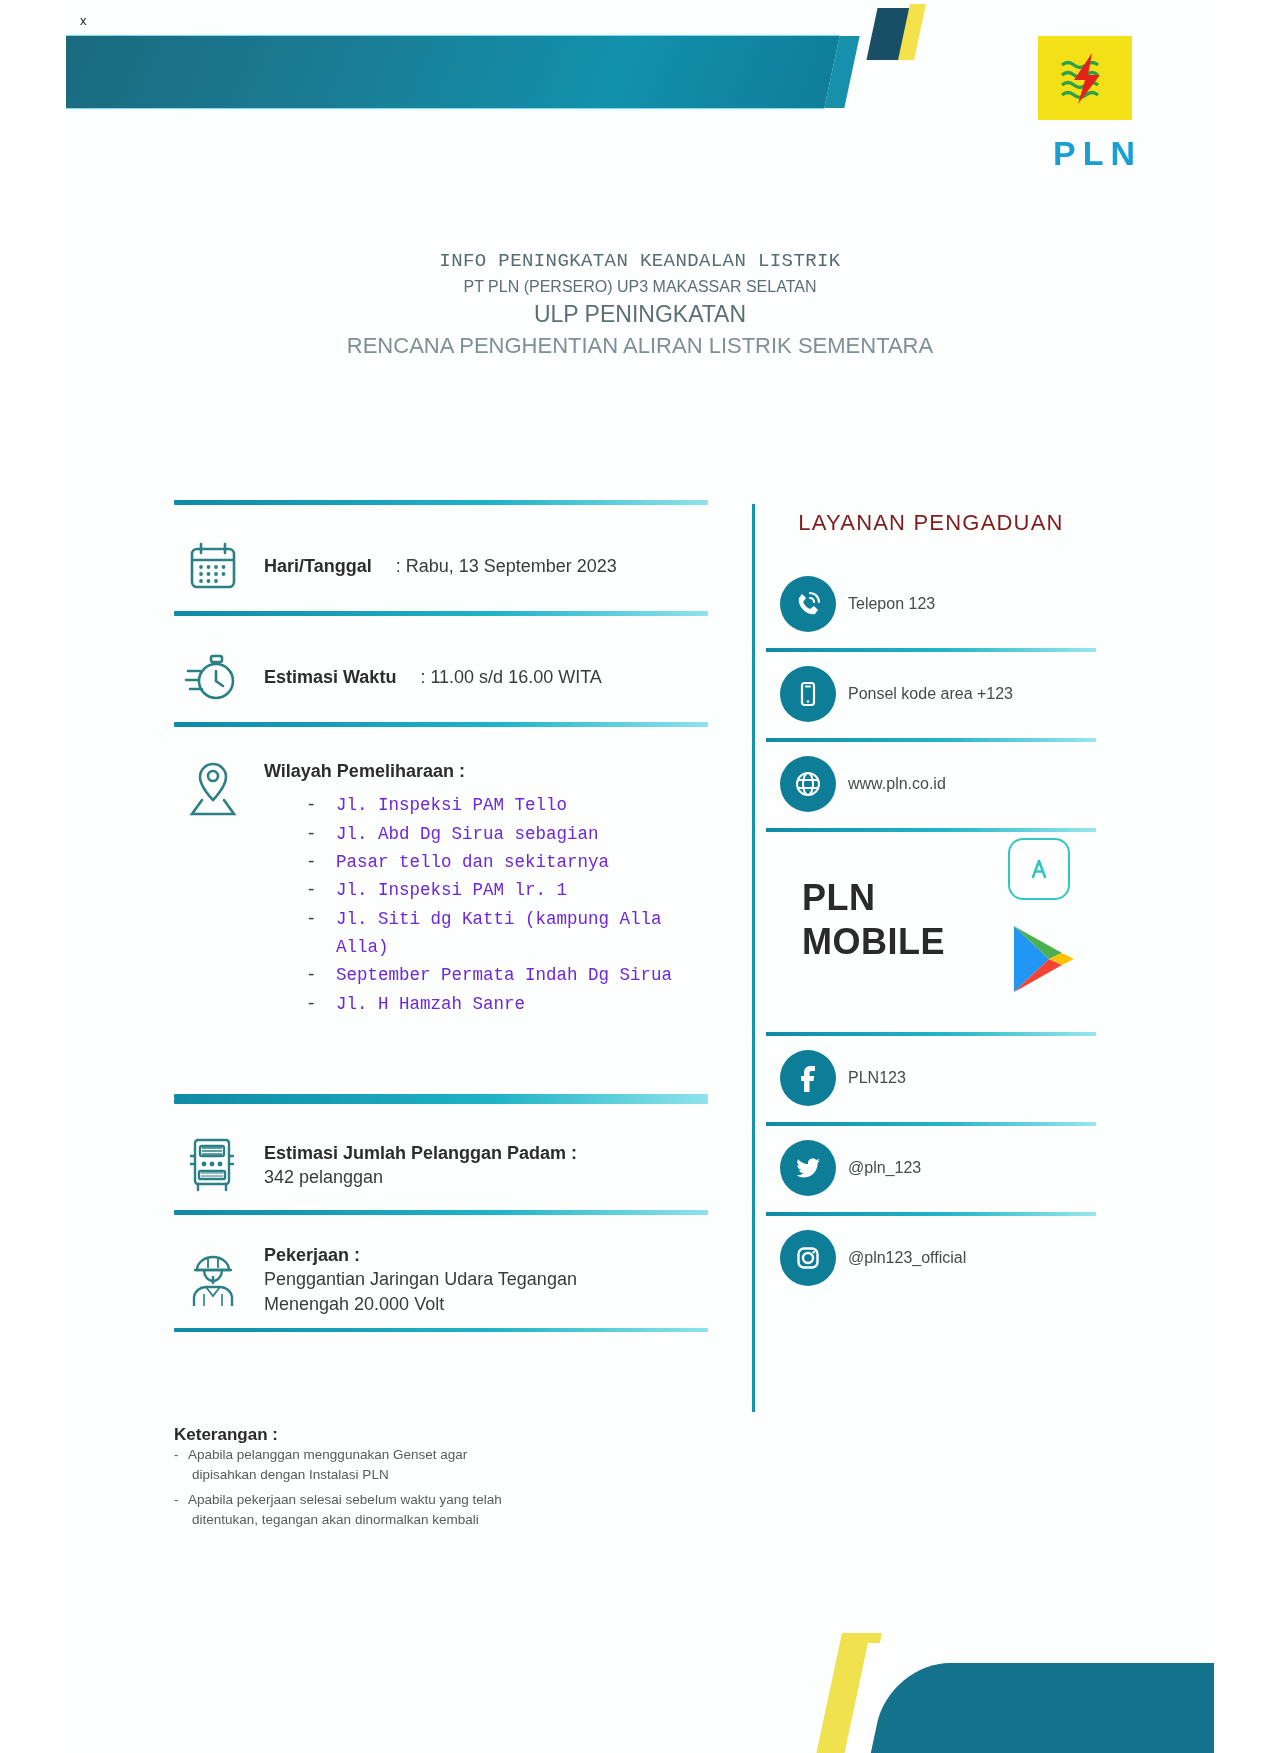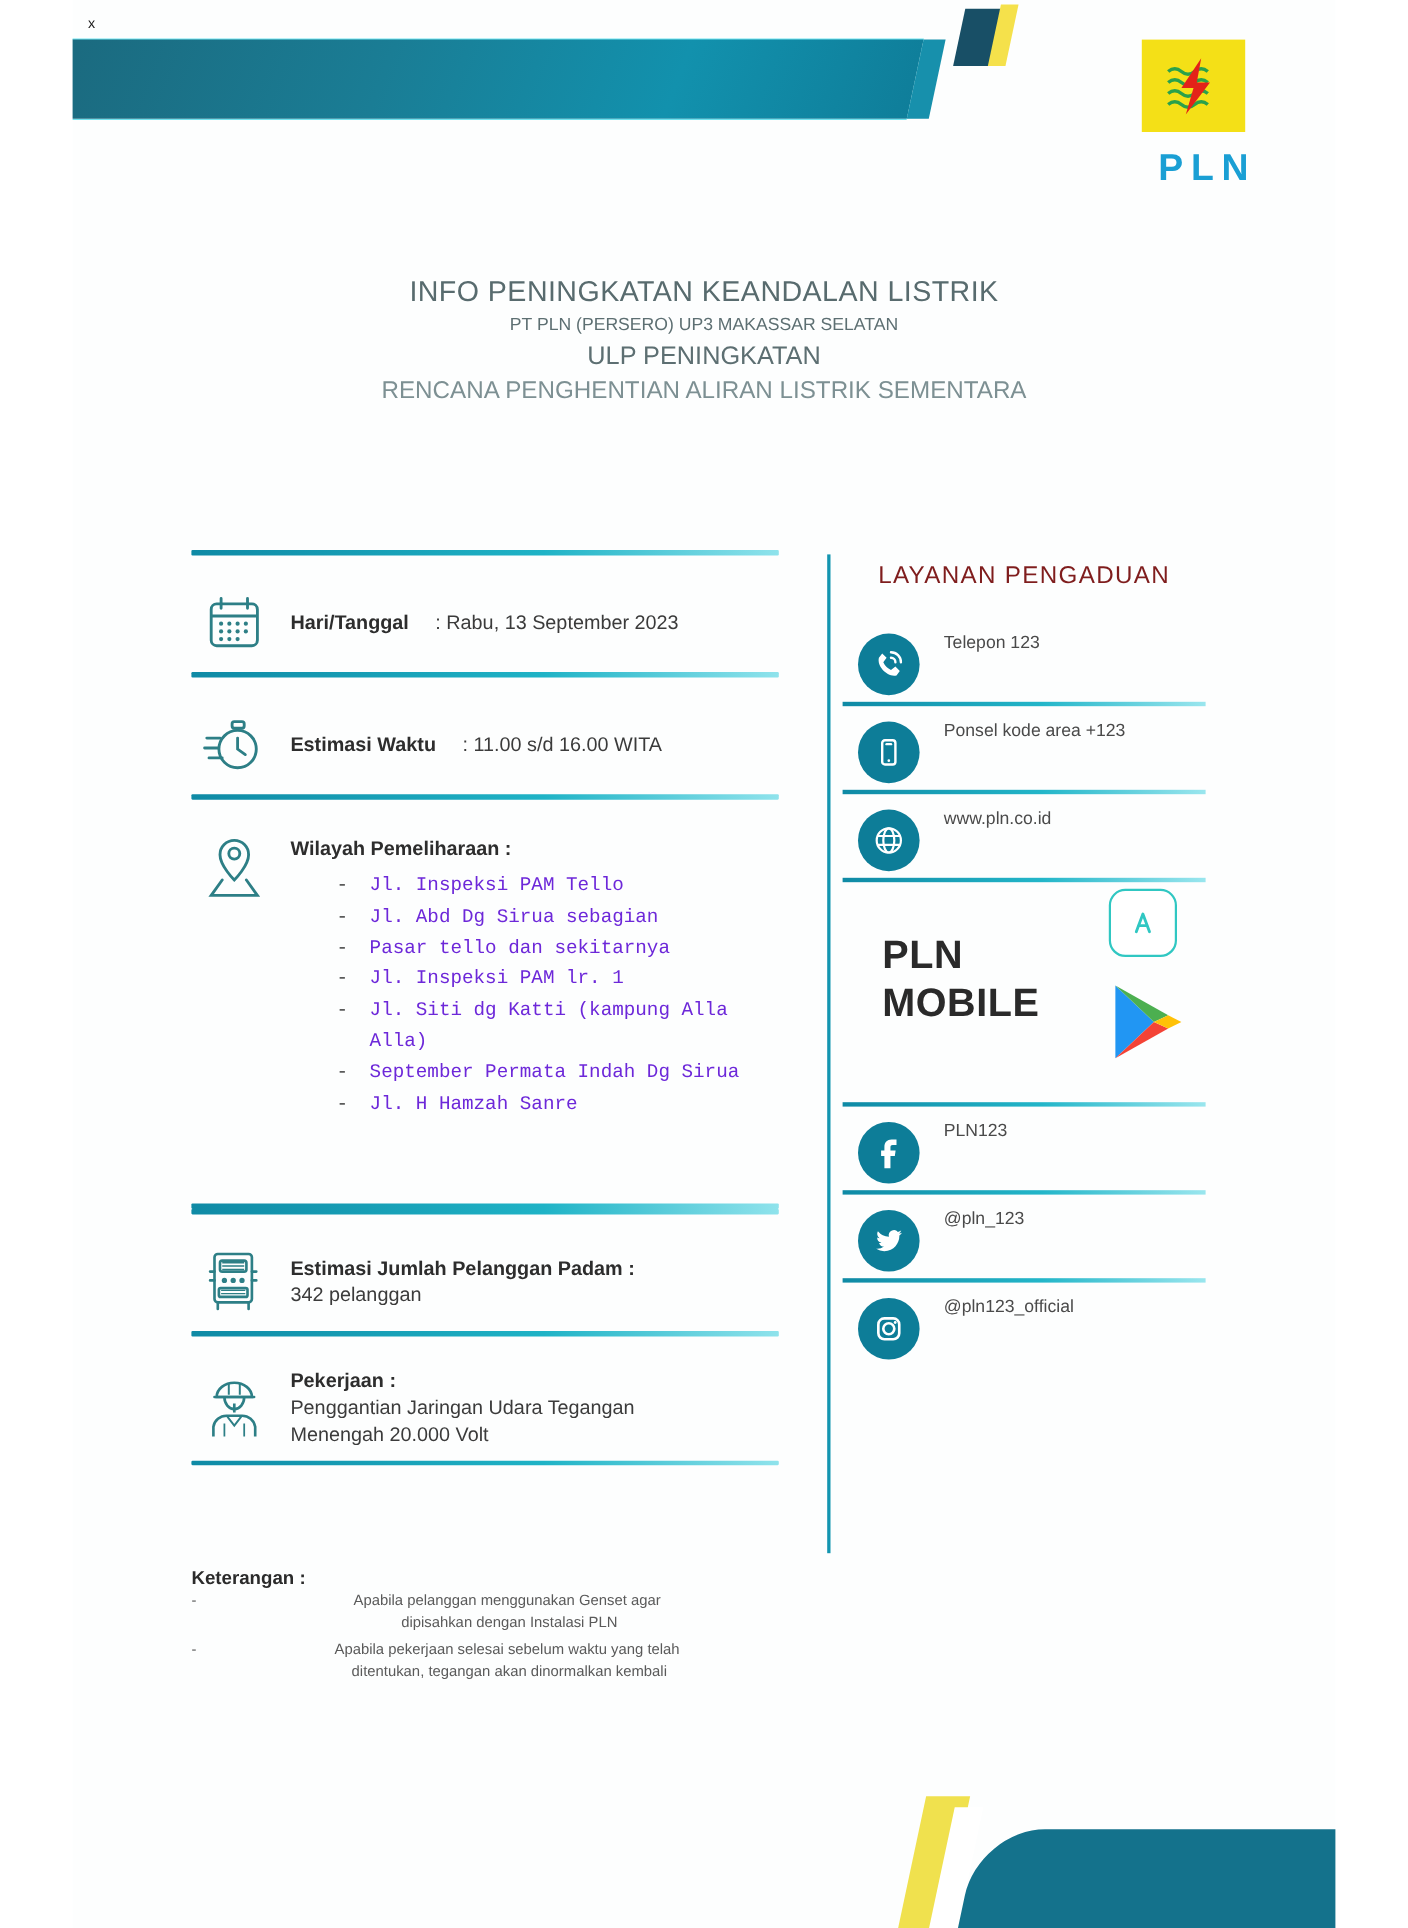--- a/index.html
+++ b/index.html
@@ -76,24 +76,24 @@
     font-family: "Liberation Sans", sans-serif;
   }
 
   
   .titles {
     position: absolute;
     left: 0; right: 0; top: 250px;
     text-align: center;
   }
   .title-1 {
-    font-size: 26px;
+    font-size: 19px;
     letter-spacing: 0.4px;
     color: #586b6e;
-    font-family: Liberation Sans, sans-serif;
+    font-family: Liberation Mono, monospace;
     margin-bottom: 6px;
   }
   .title-2 {
     font-size: 16px;
     color: #5d6f72;
     margin-bottom: 5px;
   }
   .title-3 {
     font-size: 23px;
     color: #5d6f72;
@@ -167,21 +167,21 @@
     color: #3f3f3f;
   }
 
   
   .keterangan {
     position: absolute;
     left: 108px; top: 1425px;
     width: 560px;
   }
   .ket-title { font-size: 17px; font-weight: bold; color: #2b2b2b; }
-  .ket-list { list-style: none; text-align: center; }
+  .ket-list { list-style: none; }
   .ket-list li {
     font-size: 13.5px;
     color: #5a5a5a;
     line-height: 1.5;
     position: relative;
     padding-left: 14px;
     margin-bottom: 4px;
   }
   .ket-list li:before {
     content: "-";
@@ -193,23 +193,23 @@
   .pengaduan-title {
     font-size: 22px;
     color: #7f1d1d;
     letter-spacing: 1.2px;
     text-align: center;
     margin: 10px 0 26px 0;
     font-family: "Liberation Sans", sans-serif;
   }
   .contact-row {
     display: flex;
-    align-items: flex-start;
-    gap: 22px;
-    padding: 14px 0 6px 14px;
+    align-items: center;
+    gap: 12px;
+    padding: 14px 0 16px 14px;
   }
   .circle {
     flex: 0 0 auto;
     width: 56px; height: 56px;
     border-radius: 50%;
     background: #0d7d98;
     display: flex; align-items: center; justify-content: center;
     color: #ffffff;
   }
   .contact-label { font-size: 16px; color: #4a4a4a; }

